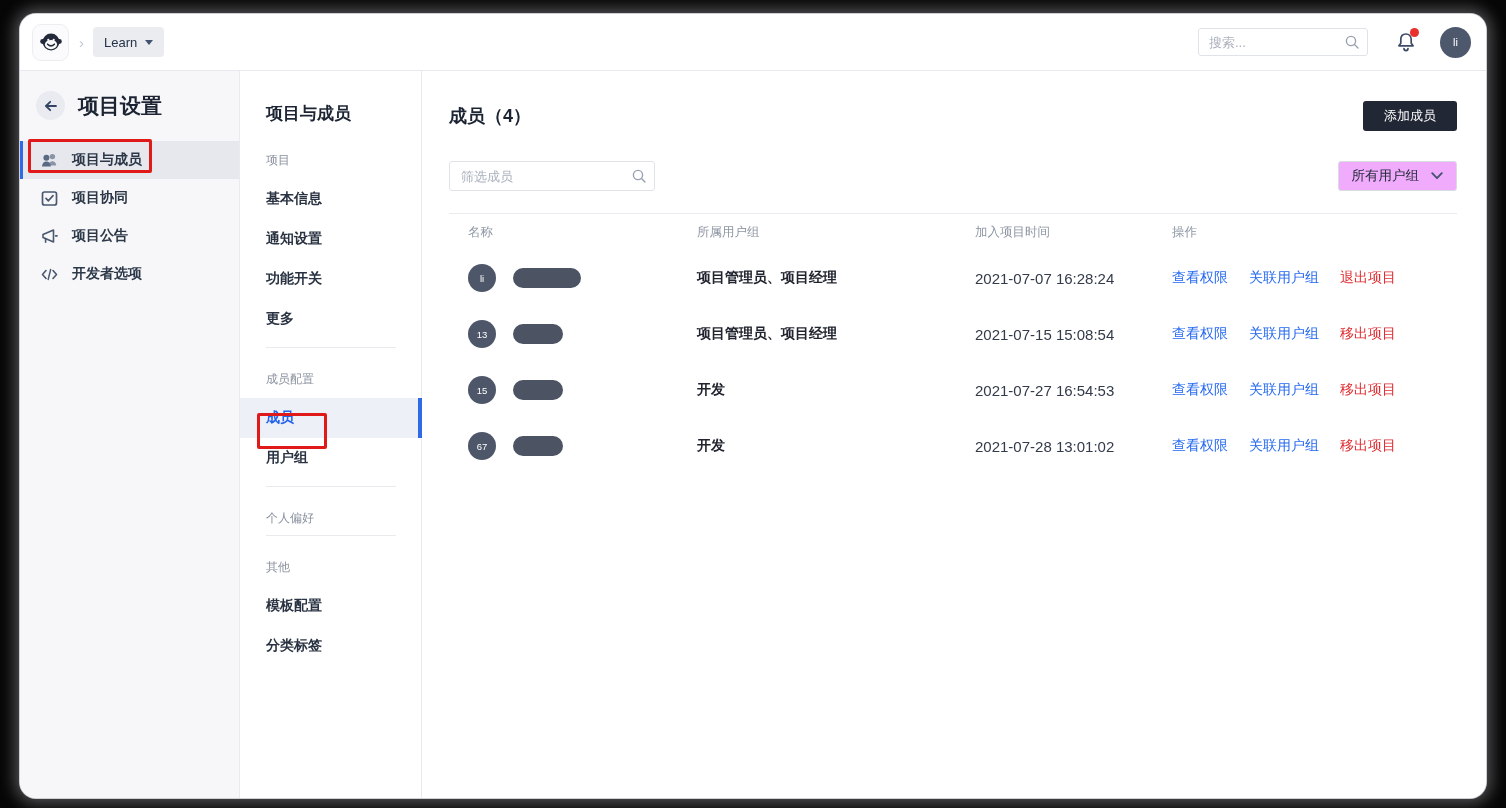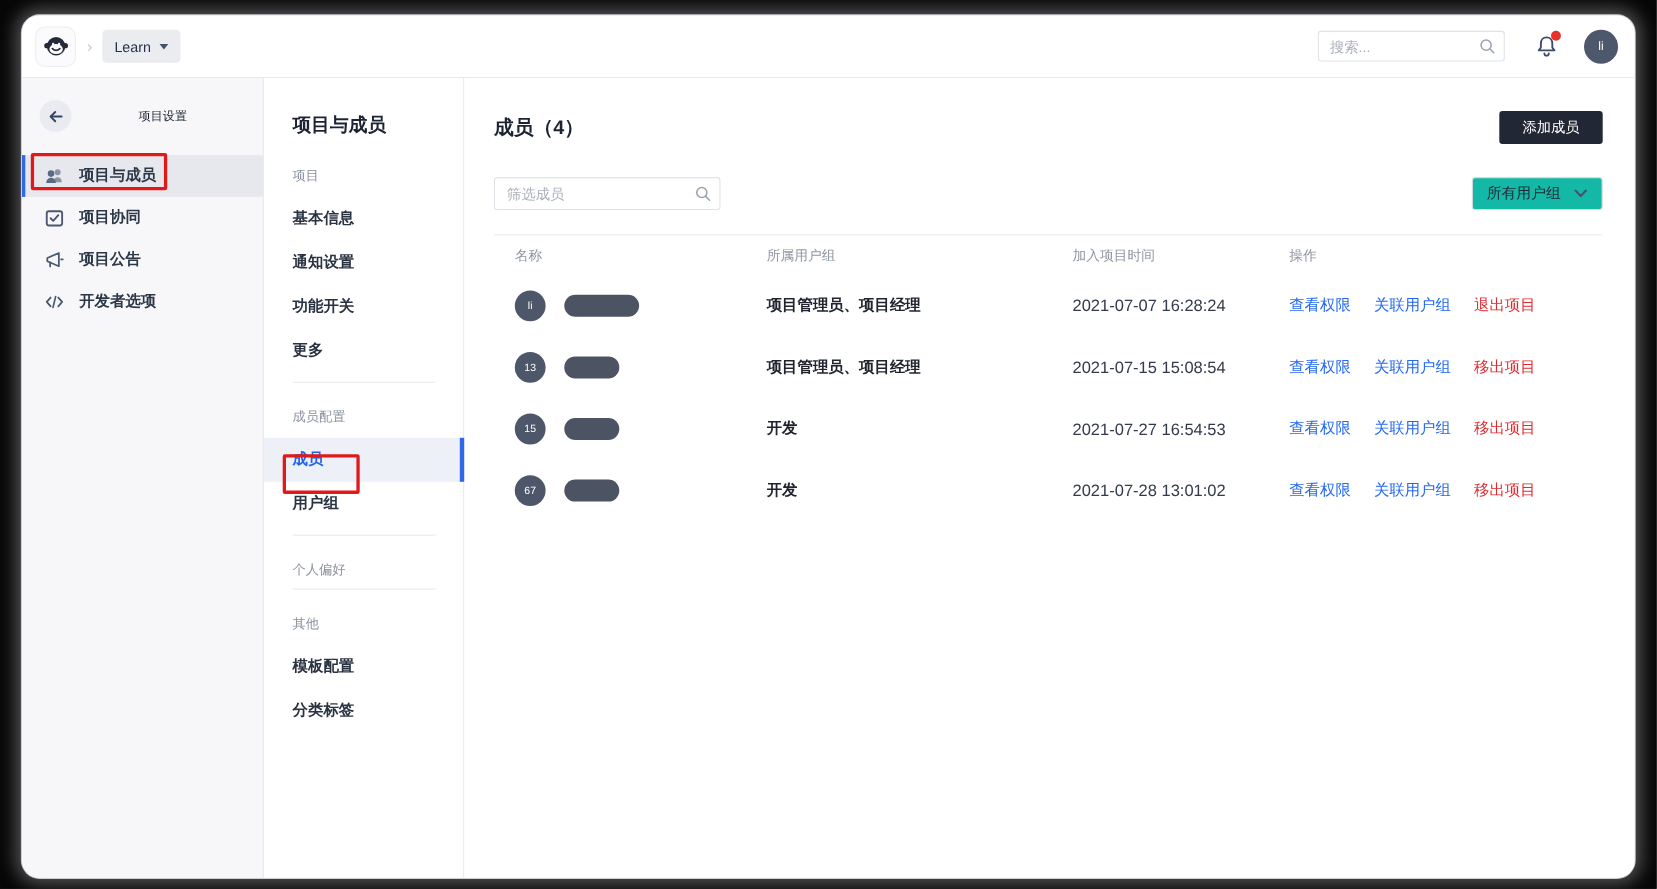--- a/index.html
+++ b/index.html
@@ -29,21 +29,21 @@
   .avatar-top { margin-left:22px; width:31px; height:31px; border-radius:50%; background:#4e586c; color:#fff;
     font-size:11px; display:flex; align-items:center; justify-content:center; cursor:pointer; }
 
   .body-row { flex:1; display:flex; min-height:0; }
 
   
   .sb1 { width:220px; background:#f7f7f9; border-right:1px solid #e9eaee; position:relative; }
   .sb1-head { display:flex; align-items:center; gap:13px; padding:20px 16px 0 16px; margin-bottom:21px; }
   .back-btn { width:29px; height:29px; border-radius:50%; background:#e9ebf0; display:flex; align-items:center; justify-content:center;
     cursor:pointer; border:none; }
-  .sb1-title { font-size:11px; font-weight:400; color:#1c2433;margin-left:48px; }
+  .sb1-title { font-size:21px; font-weight:700; color:#1c2433; }
   .sb1-item { height:38px; display:flex; align-items:center; gap:13px; padding-left:20px;
     font-size:14px; font-weight:600; color:#2c3848; position:relative; cursor:pointer; }
   .sb1-item.active { background:#e6e8ee; }
   .sb1-item.active::before { content:''; position:absolute; left:0; top:0; bottom:0; width:3px; background:#2e6ae6; }
 
   
   .sb2 { width:182px; background:#fff; border-right:1px solid #e9eaee; position:relative; }
   .s2-title { margin:30px 0 24px; padding-left:26px; font-size:17px; font-weight:700; color:#1c2433; line-height:26px; }
   .s2-label { padding-left:26px; font-size:12px; color:#8a919f; line-height:18px; margin-top:22px; }
   .s2-label.first { margin-top:12px; }
@@ -59,21 +59,21 @@
   .main-head { margin-top:30px; height:30px; display:flex; align-items:center; justify-content:space-between; }
   .main-title { font-size:18px; font-weight:700; color:#1c2433; }
   .add-btn { background:#222736; color:#fff; font-size:13px; height:30px; padding:0 21px; border:none; border-radius:3px;
     display:flex; align-items:center; cursor:pointer; font-family:inherit; }
   .filter-row { margin-top:30px; display:flex; justify-content:space-between; align-items:center; }
   .filter-box { position:relative; width:206px; }
   .filter-box input { width:100%; height:30px; border:1px solid #dfe3e8; border-radius:3px; padding:0 28px 0 11px;
     font-size:13px; color:#333; outline:none; font-family:inherit; }
   .filter-box .mag { position:absolute; right:8px; top:7px; }
   .group-select { height:30px; border:1px solid #d8dbe0; border-radius:3px; display:flex; align-items:center; gap:12px;
-    padding:0 13px; font-size:13.5px; font-weight:500; color:#1f2736; cursor:pointer; background:#14b8a6; }
+    padding:0 13px; font-size:13.5px; font-weight:500; color:#1f2736; cursor:pointer; background:#f0abfc; }
 
   .table { margin-top:22px; border-top:1px solid #e9ebef; }
   .trow { display:grid; grid-template-columns:229px 278px 197px 1fr; padding-left:19px; align-items:center; }
   .thead { height:36px; font-size:12.5px; color:#8e96a3; }
   .tr { height:56px; }
   .name-cell { display:flex; align-items:center; gap:17px; }
   .avatar-sm { width:28px; height:28px; border-radius:50%; background:#4d5769; color:#fff; font-size:9.5px;
     display:flex; align-items:center; justify-content:center; }
   .pill { height:20px; border-radius:10px; background:#4c5363; }
   .pill.w-lg { width:68px; } .pill.w-sm { width:50px; }

